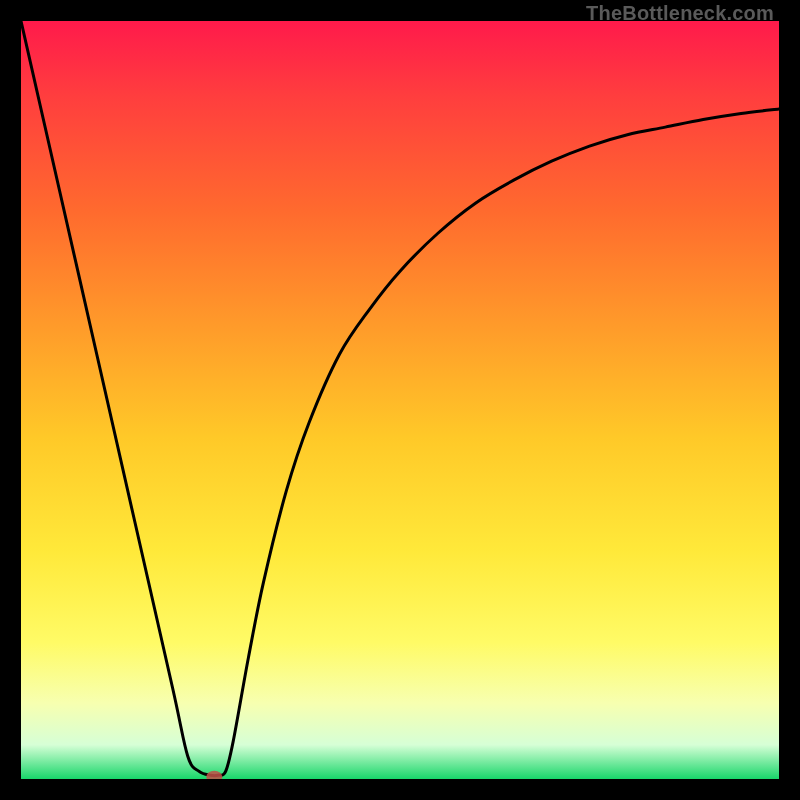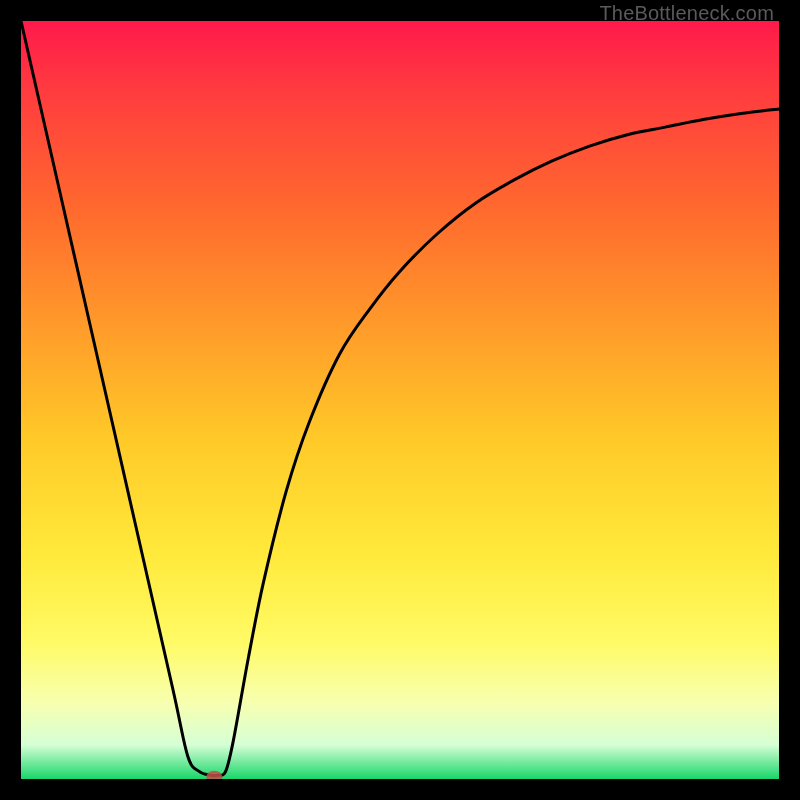--- a/index.html
+++ b/index.html
@@ -17,21 +17,21 @@
     width: 758px;
     height: 758px;
     background: #000;
   }
   .watermark {
     position: absolute;
     top: 2px;
     right: 26px;
     font-family: Arial, Helvetica, sans-serif;
     font-size: 20px;
-    font-weight: 400;
+    font-weight: 700;
     color: #5a5a5a;
     letter-spacing: 0.2px;
   }
   svg {
     display: block;
   }
 </style>
 </head>
 <body>
 

